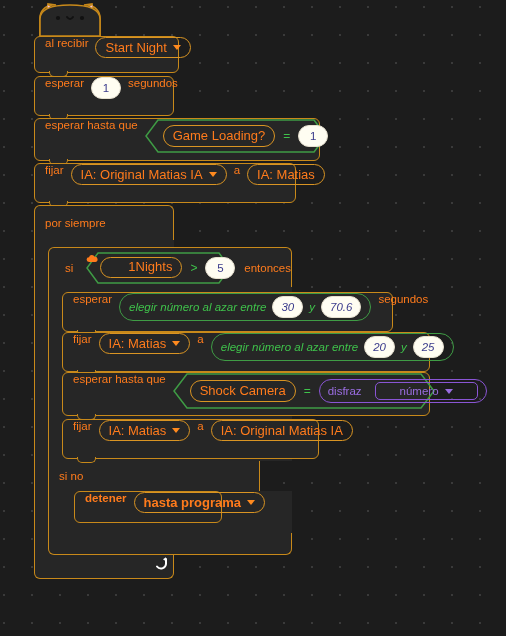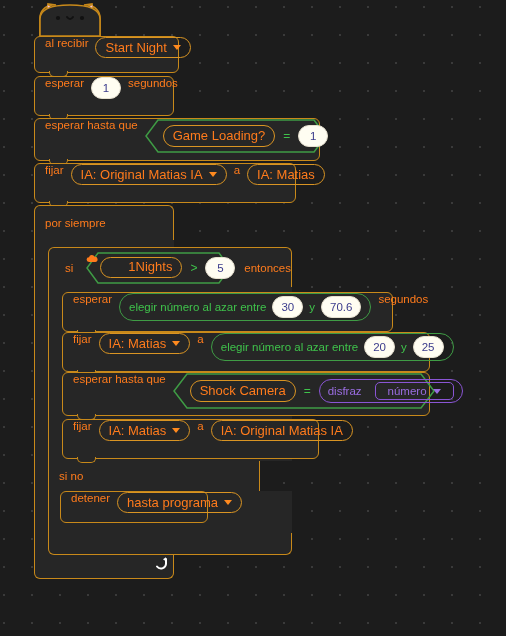--- a/index.html
+++ b/index.html
@@ -89,20 +89,21 @@
   
   .op-green {
     display: inline-flex;
     align-items: center;
     gap: 6px;
     border: 1.4px solid #3f9c45;
     border-radius: 14px;
     padding: 2px 9px;
     color: #3fc24b;
     font-size: 11.5px;
+    font-style: italic;
   }
   .hexwrap {
     position: relative;
     display: inline-flex;
     align-items: center;
   }
   .hexwrap svg { position: absolute; left: 0; top: 0; overflow: visible; }
   .hexinner {
     position: relative;
     display: inline-flex;
@@ -123,21 +124,21 @@
     padding: 2px 8px;
     color: #9a6de0;
     font-size: 11.5px;
   }
   .purple .fld2 {
     display: inline-flex;
     align-items: center;
     gap: 6px;
     border: 1.4px solid #8a55d5;
     border-radius: 5px;
-    padding: 2px 12px;
+    padding: 2px 24px;
     color: #9a6de0;
   }
   .caret-p {
     width: 0; height: 0;
     border-left: 4.5px solid transparent;
     border-right: 4.5px solid transparent;
     border-top: 5px solid #9a6de0;
     display: inline-block;
   }
 
@@ -326,21 +327,21 @@
       <span>IA: Matias</span>
       <i class="caret"></i>
     </span>
     <span>a</span>
     <span class="fld rep">
       <span>IA: Original Matias IA</span>
     </span>
     <div class="notch"></div>
   </div>
 
-  <div class="blk" style="left:60px; top:491px; width:148px; height:32px;">
+  <div class="blk" style="left:74px; top:491px; width:148px; height:32px;font-weight:bold;">
     <span>detener</span>
     <span class="fld">
       <span>hasta programa</span>
       <i class="caret"></i>
     </span>
   </div>
 
 </div>
 
 </body></html>

